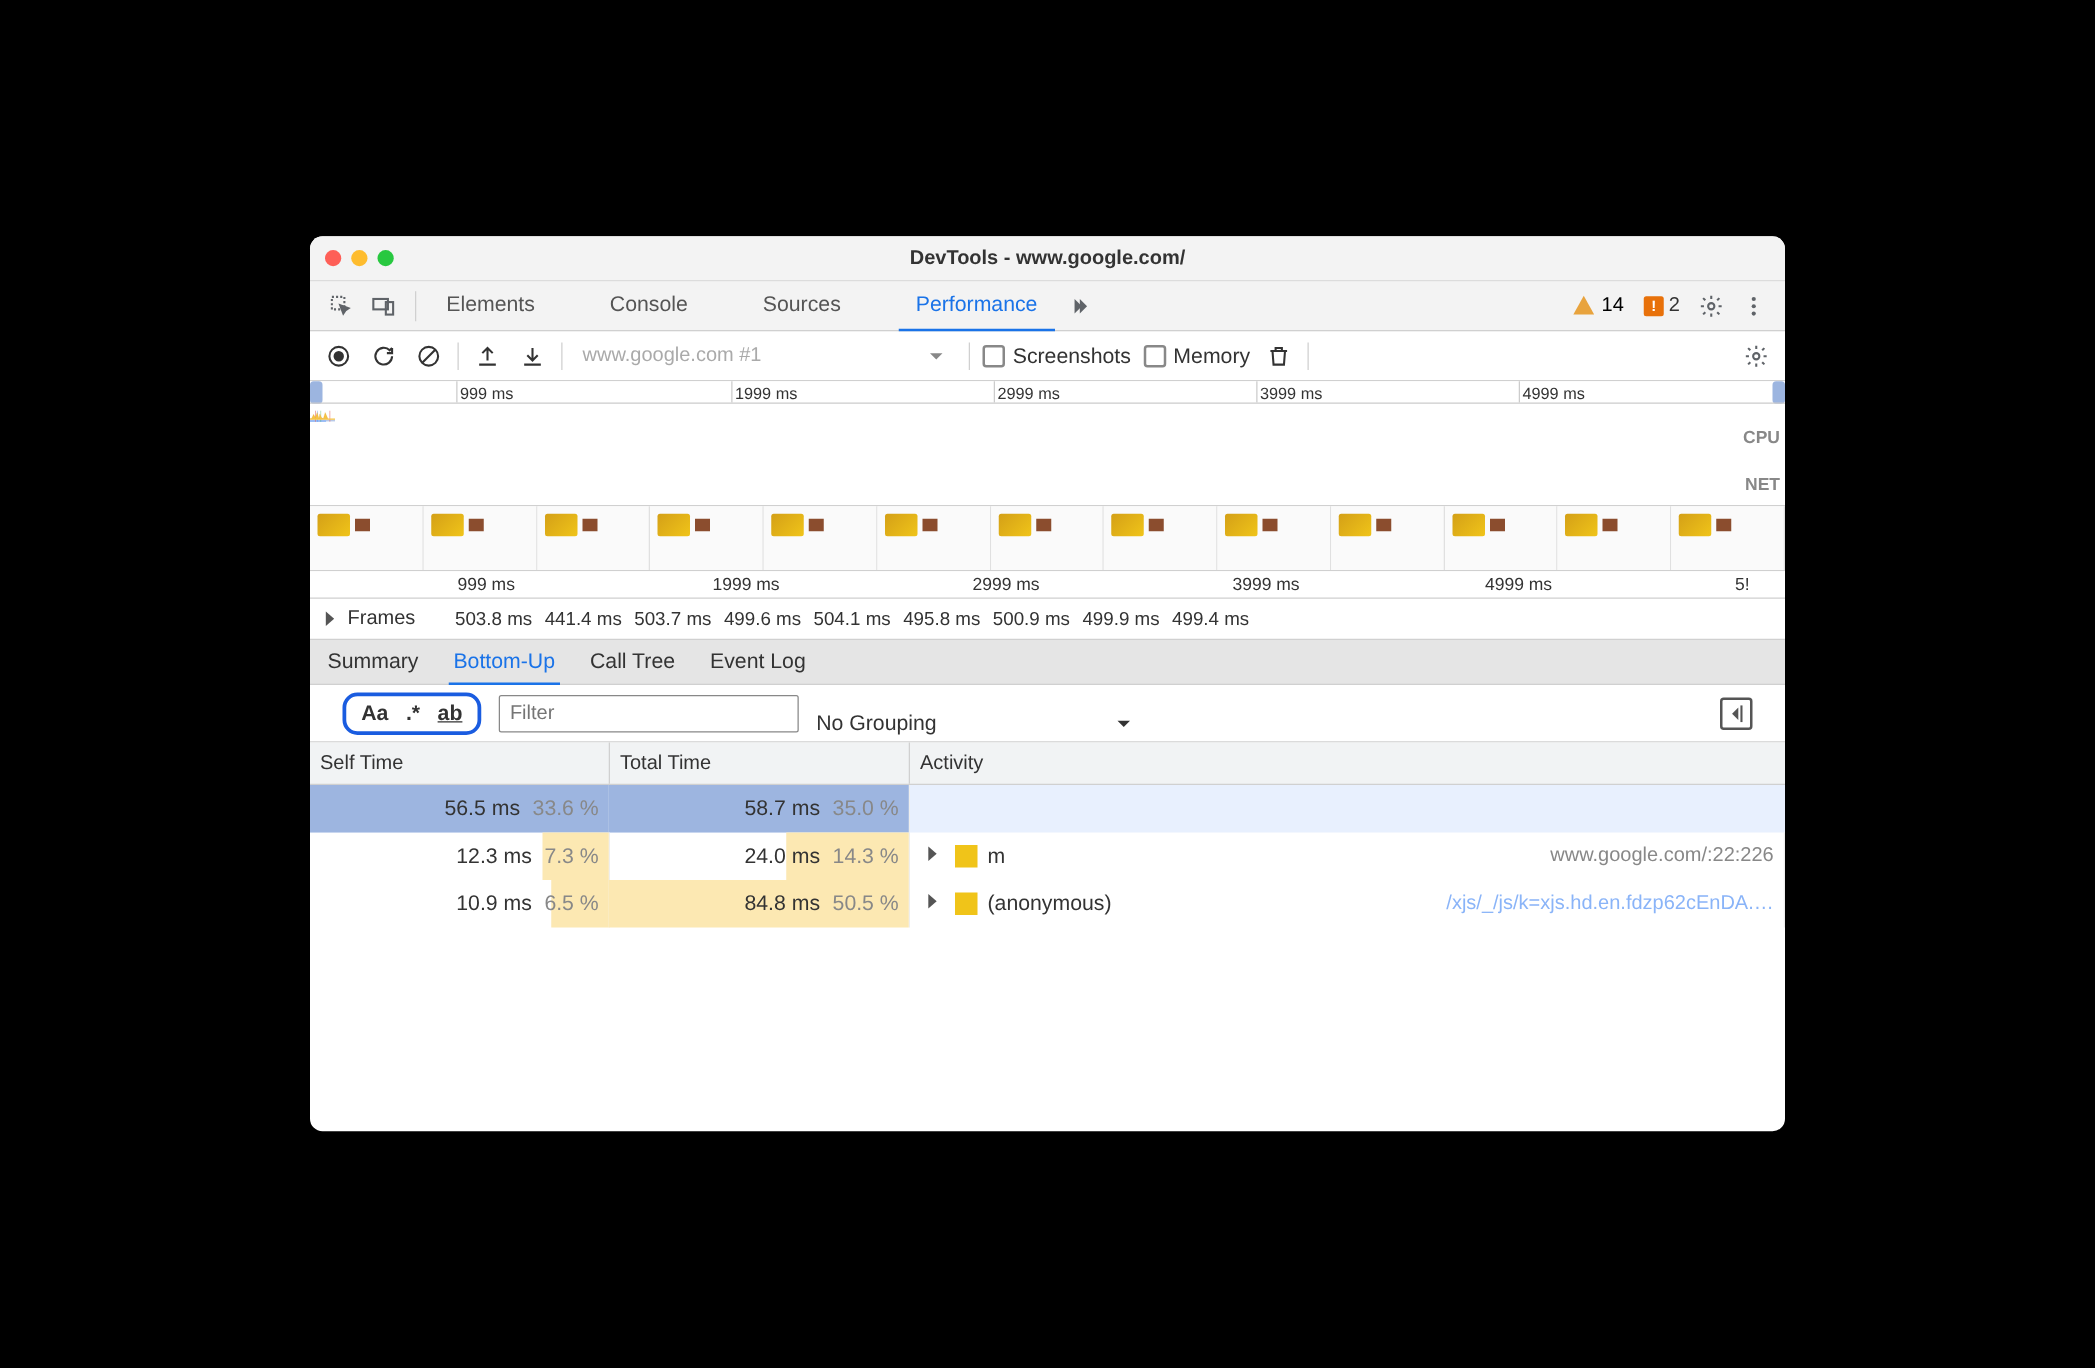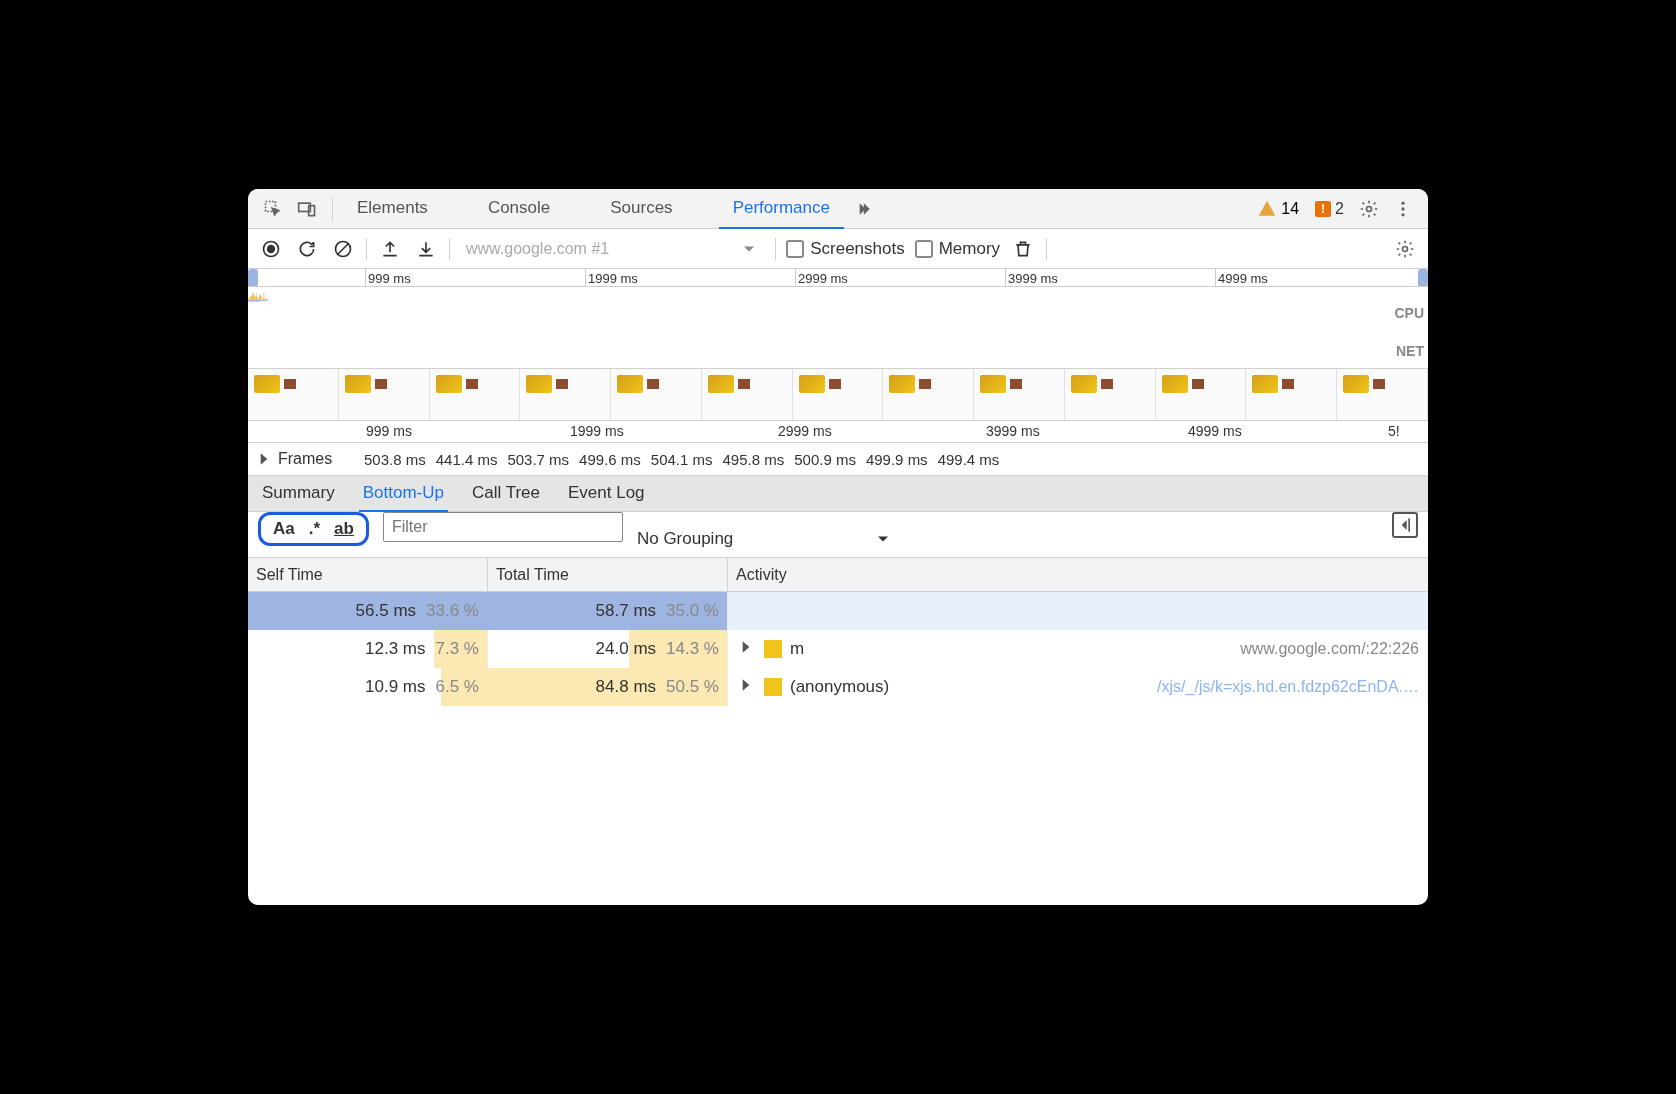--- a/index.html
+++ b/index.html
@@ -43,21 +43,21 @@
 .thumb::after { content: ''; position: absolute; left: 36px; top: 10px; width: 12px; height: 10px; background: #8b4d2e; }
 .detail-ruler { height: 22px; position: relative; border-bottom: 1px solid #d0d0d0; background: #fff; }
 .detail-tick { position: absolute; font-size: 14px; color: #333; top: 2px; }
 .track-area { background: #fff; border-bottom: 1px solid #d0d0d0; }
 .track-row { height: 32px; display: flex; align-items: center; padding: 0 6px; font-size: 16px; color: #333; gap: 10px; }
 .track-label { display: flex; align-items: center; gap: 4px; min-width: 100px; }
 .frames-values { display: flex; gap: 10px; font-size: 15px; flex-wrap: nowrap; overflow: hidden; }
 .tabs2 { height: 36px; display: flex; align-items: center; padding: 0 10px; gap: 20px; border-bottom: 1px solid #d0d0d0; background: #e5e5e5; }
 .tab2 { font-size: 17px; color: #333; padding: 0 4px; height: 36px; display: flex; align-items: center; border-bottom: 2px solid transparent; cursor: pointer; }
 .tab2.active { color: #1a73e8; border-bottom: 2px solid #1a73e8; }
-.filterbar { height: 46px; display: flex; align-items: flex-start; padding: 0 10px; gap: 14px; border-bottom: 1px solid #d0d0d0; }
+.filterbar { height: 46px; display: flex; align-items: center; padding: 0 26px; gap: 14px; border-bottom: 1px solid #d0d0d0; }
 .filter-group { display: flex; align-items: center; gap: 14px; border: 3px solid #1a5ce0; border-radius: 12px; padding: 4px 12px; }
 .filter-btn { font-size: 17px; color: #333; font-weight: 600; cursor: pointer; }
 .filter-input { border: 1px solid #888; border-radius: 2px; height: 30px; width: 240px; padding: 0 8px; font-size: 16px; color: #888; }
 .grouping { font-size: 17px; color: #333; display: flex; align-items: center; gap: 140px; margin-top: 17px; }
 .side-toggle { margin-left: auto; width: 26px; height: 26px; border: 2px solid #555; border-radius: 3px; display: flex; align-items: center; justify-content: center; cursor: pointer; }
 .table-head { height: 34px; display: flex; background: #f1f3f4; border-bottom: 1px solid #d0d0d0; font-size: 16px; color: #333; }
 .col { display: flex; align-items: center; padding: 0 8px; border-right: 1px solid #d0d0d0; }
 .col-self { width: 240px; } .col-total { width: 240px; } .col-activity { flex: 1; border-right: none; }
 .table-row { height: 38px; display: flex; font-size: 17px; color: #333; }
 .cell { display: flex; align-items: center; padding: 0 8px; border-right: 1px solid #eee; position: relative; }
@@ -72,20 +72,28 @@
 .activity-box { width: 18px; height: 18px; background: #f0c419; }
 .link-text { color: #888; font-size: 16px; margin-left: auto; }
 .link-blue { color: #8ab4f8; }
 svg { width: 20px; height: 20px; }
 </style>
 </head>
 <body>
 
 <div class="window">
 
+  <div class="titlebar">
+    <div class="traffic">
+      <div class="dot red"></div>
+      <div class="dot yellow"></div>
+      <div class="dot green"></div>
+    </div>
+    <div class="titlebar-title">DevTools - www.google.com/</div>
+  </div>
 
   <div class="tabbar">
     <div class="icon-btn">
       <svg viewBox="0 0 24 24" fill="none" stroke="#5f6368" stroke-width="2">
           <rect x="3" y="3" width="12" height="12" stroke-dasharray="2 2"></rect>
           <path d="M11 11l8 3-3 2-2 3z" fill="#5f6368"></path>
         </svg>
     </div>
     <div class="icon-btn">
       <svg viewBox="0 0 24 24" fill="none" stroke="#5f6368" stroke-width="2">

